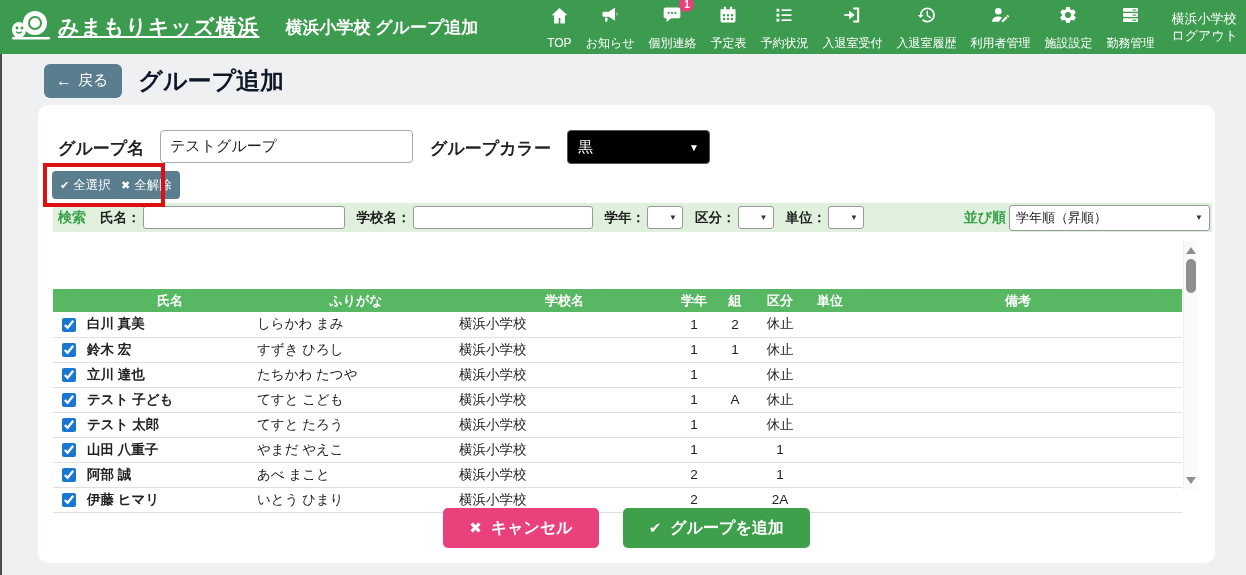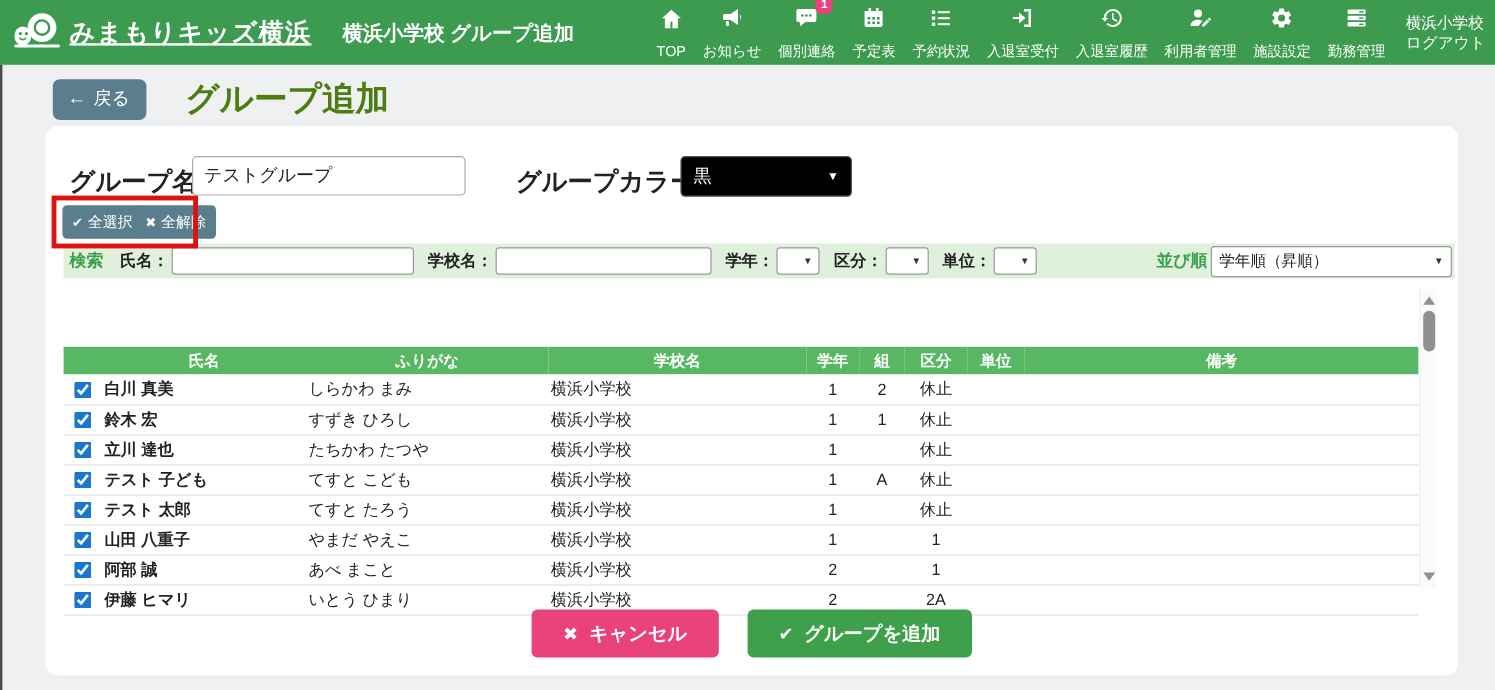--- a/index.html
+++ b/index.html
@@ -36,32 +36,32 @@
   .account .logout { cursor:pointer; }
 
   
   .back-row { position:absolute; left:44px; top:64px; display:flex; align-items:center; gap:16px; z-index:5; }
   .back-btn {
     background:#5b7e8f; color:#fff; border:none; border-radius:6px;
     padding:7px 14px 8px 12px; font-size:15px; font-family:inherit; cursor:pointer;
     display:flex; align-items:center; gap:6px;
   }
   .back-arrow { font-size:16px; font-weight:bold; line-height:1; }
-  h1.page-heading { font-size:28px; font-weight:bold; color:#4d7c0f;margin-left:16px; }
+  h1.page-heading { font-size:24px; font-weight:bold; color:#0f172a; }
 
   
   .panel {
     position:absolute; left:38px; top:105px; width:1177px; height:458px;
     background:#fff; border-radius:10px; z-index:1;
   }
-  .form-label { position:absolute; font-size:21px; font-weight:bold; color:#222; }
+  .form-label { position:absolute; font-size:17px; font-weight:bold; color:#222; }
   .lbl-name { left:20px; top:32px; }
   .lbl-color { left:392px; top:32px; }
   .name-input {
-    position:absolute; left:122px; top:25px; width:228px; height:33px;
+    position:absolute; left:122px; top:25px; width:253px; height:33px;
     border:1px solid #aaa; border-radius:4px; font-size:15px; font-family:inherit;
     padding:0 9px; color:#222; background:#fff;
   }
   .color-select {
     position:absolute; left:529px; top:25px; width:143px; height:34px;
     background:#000; color:#fff; border:1px solid #555; border-radius:4px;
     display:flex; align-items:center; font-size:15px; padding:0 10px; cursor:pointer;
   }
   .color-select .chev { margin-left:auto; font-size:10px; }
 

